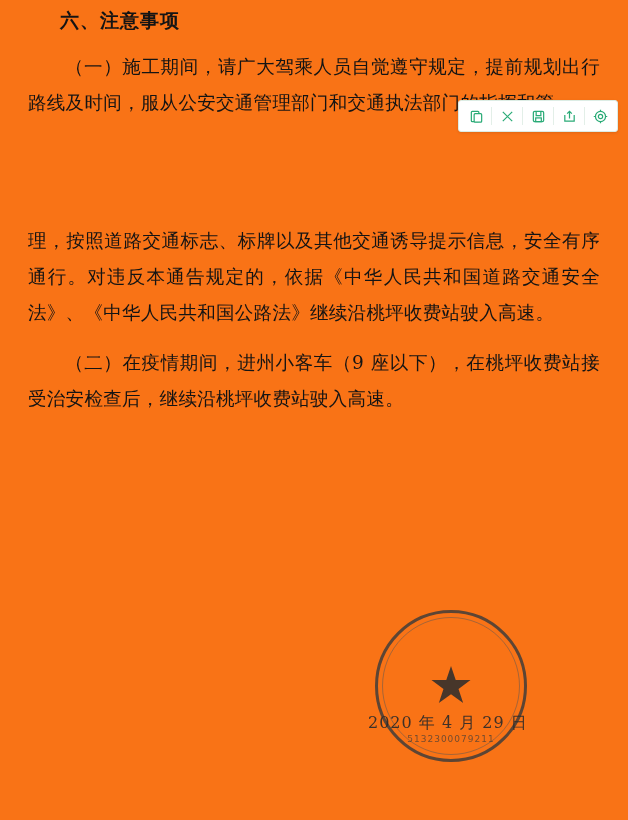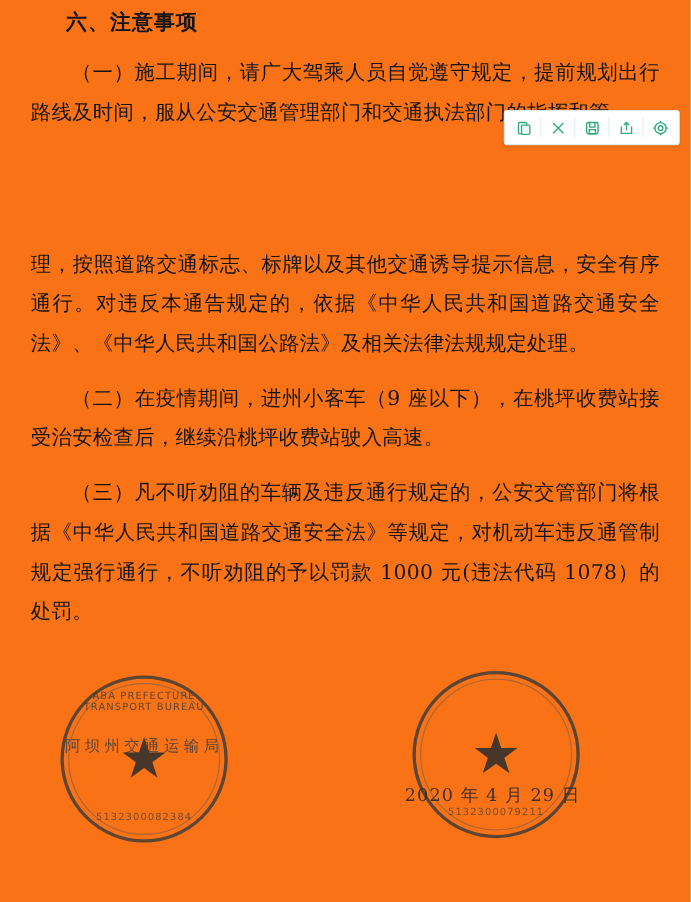--- a/index.html
+++ b/index.html
@@ -185,23 +185,22 @@
 
     <div class="heading">六、注意事项</div>
 
     <div class="block-a">
       <p class="para indent">（一）施工期间，请广大驾乘人员自觉遵守规定，提前规划出行路线及时间，服从公安交通管理部门和交通执法部门的指挥和管</p>
     </div>
 
     <div class="spacer-fold"></div>
 
     <div class="block-b">
-      <p class="para">理，按照道路交通标志、标牌以及其他交通诱导提示信息，安全有序通行。对违反本通告规定的，依据《中华人民共和国道路交通安全法》、《中华人民共和国公路法》及相关法律法规规定处理。</p>
+      <p class="para">理，按照道路交通标志、标牌以及其他交通诱导提示信息，安全有序通行。对违反本通告规定的，依据《中华人民共和国道路交通安全法》、《中华人民共和国公路法》继续沿桃坪收费站驶入高速。</p>
       <p class="para indent">（二）在疫情期间，进州小客车（9 座以下），在桃坪收费站接受治安检查后，继续沿桃坪收费站驶入高速。</p>
-      <p class="para indent">（三）凡不听劝阻的车辆及违反通行规定的，公安交管部门将根据《中华人民共和国道路交通安全法》等规定，对机动车违反通管制规定强行通行，不听劝阻的予以罚款 1000 元(违法代码 1078）的处罚。</p>
     </div>
 
   </div>
 
   <div class="toolbar">
     <div class="tb-btn">
       <svg width="15" height="15" viewBox="0 0 16 16" fill="none" stroke="#2aab77" stroke-width="1.3">
         <rect x="2.5" y="2.5" width="8" height="11" rx="1"></rect>
         <rect x="5.5" y="5" width="8" height="9" rx="1" fill="#fff"></rect>
       </svg>
@@ -232,28 +231,20 @@
       <svg width="15" height="15" viewBox="0 0 16 16" fill="none" stroke="#2aab77" stroke-width="1.3">
         <circle cx="8" cy="8" r="2.3"></circle>
         <circle cx="8" cy="8" r="5.4"></circle>
         <path d="M8 0.8 L8 2.6 M8 13.4 L8 15.2 M0.8 8 L2.6 8 M13.4 8 L15.2 8"></path>
       </svg>
     </div>
   </div>
 
   <div class="seal-area">
 
-    <div class="seal seal-left">
-      <div class="ring"></div>
-      <div class="ring-inner"></div>
-      <div class="arc-text">ABA PREFECTURE TRANSPORT BUREAU</div>
-      <div class="star"></div>
-      <div class="org-text">阿坝州交通运输局</div>
-      <div class="arc-text2">5132300082384</div>
-    </div>
 
     <div class="seal seal-right">
       <div class="ring"></div>
       <div class="ring-inner"></div>
       <div class="star"></div>
       <div class="arc-text2">5132300079211</div>
     </div>
 
     <div class="seal-date">2020 年 4 月 29 日</div>
 

